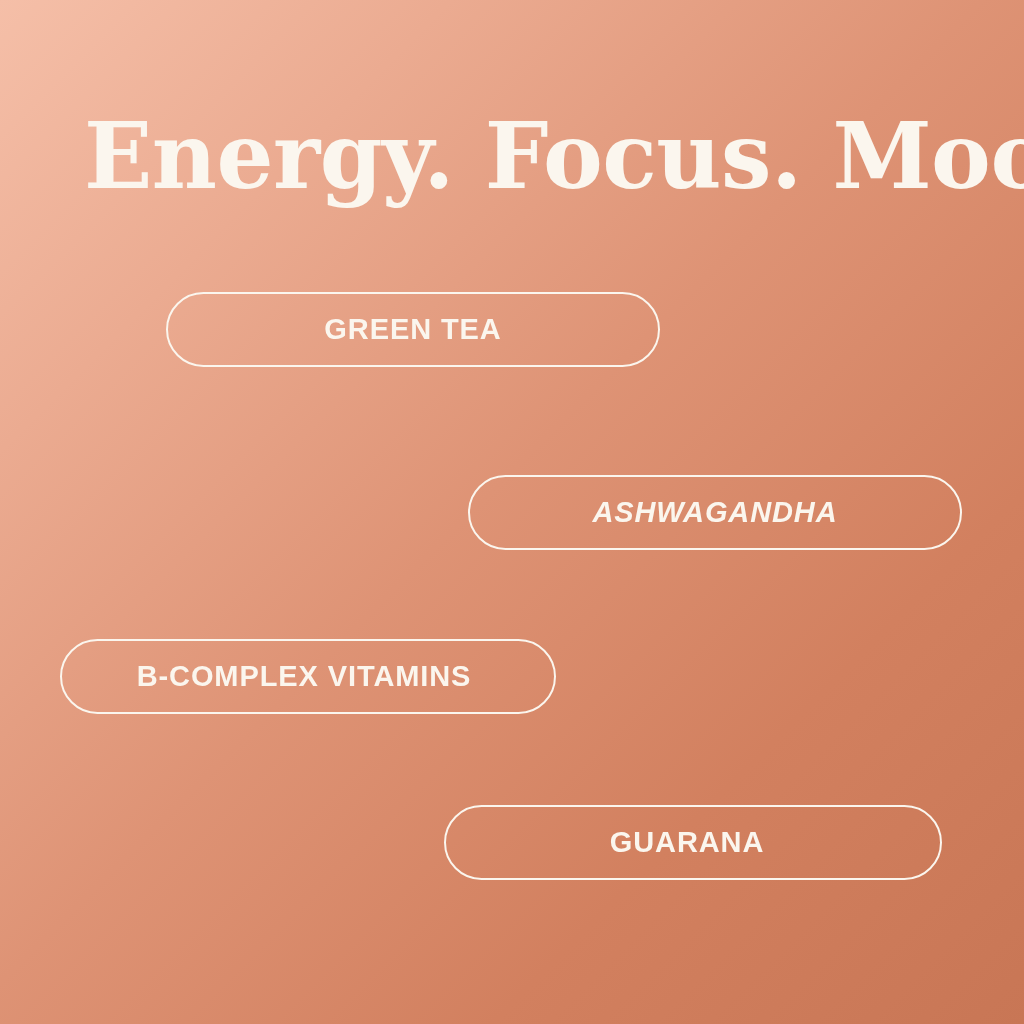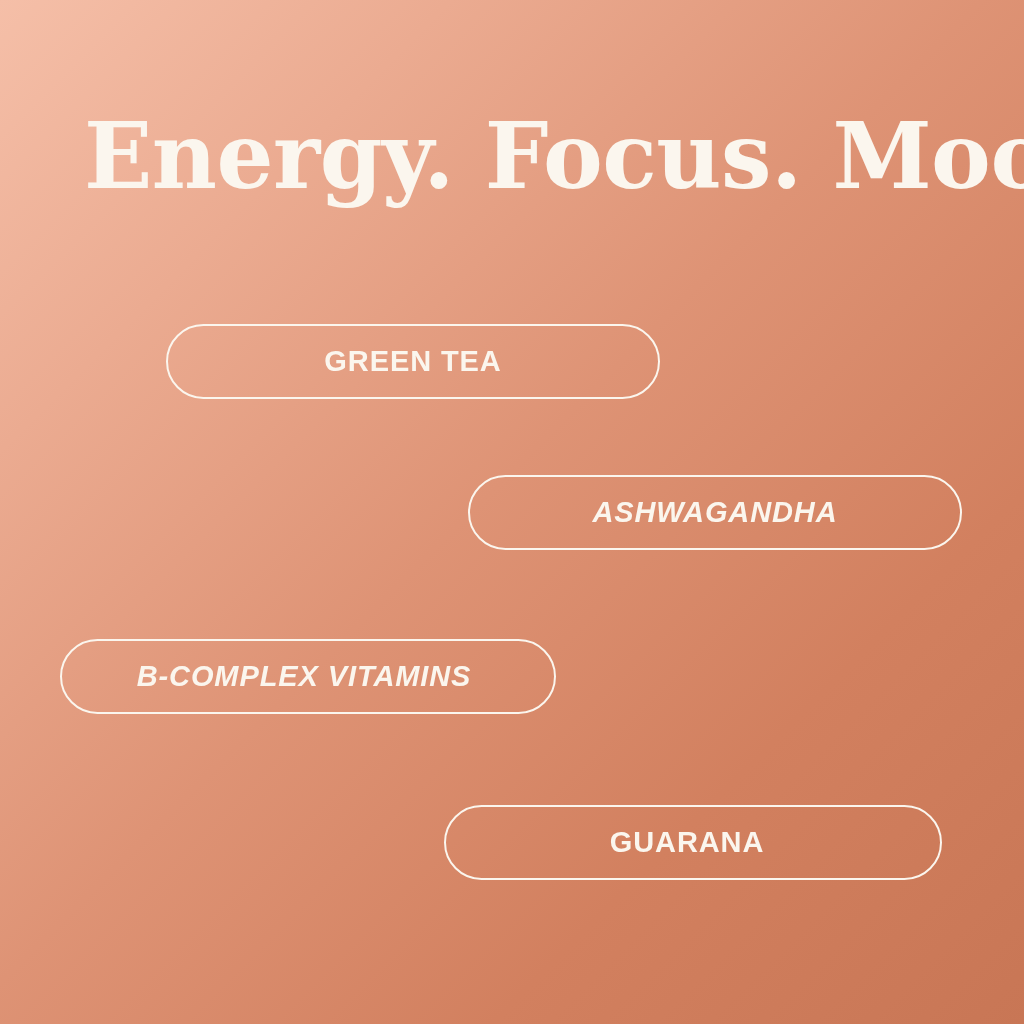--- a/index.html
+++ b/index.html
@@ -63,27 +63,27 @@
     font-family: "Liberation Sans", sans-serif;
     font-weight: 700;
     font-size: 29px;
     line-height: 1;
     letter-spacing: 0.9px;
     color: #FBF6EE;
     white-space: nowrap;
     text-transform: uppercase;
   }
 
-  #pill-0 { left: 166px; top: 324px; width: 494px; }
+  #pill-0 { left: 166px; top: 292px; width: 494px; }
   #pill-1 { left: 468px; top: 475px; width: 494px; font-style: italic; }
   #pill-2 { left:  60px; top: 639px; width: 496px; }
   #pill-3 { left: 444px; top: 805px; width: 498px; }
 
   
-  #pill-2 .pill-label { transform: translateX(-4px); font-style: italic; }
+  #pill-2 .pill-label { transform: translateX(-4px); }
   #pill-3 .pill-label { transform: translateX(-6px); }
 </style>
 </head>
 <body>
 
 <div id="poster">
 
   <h1 id="headline">Energy. Focus. Mood</h1>
 
   <div class="pill" id="pill-0">

